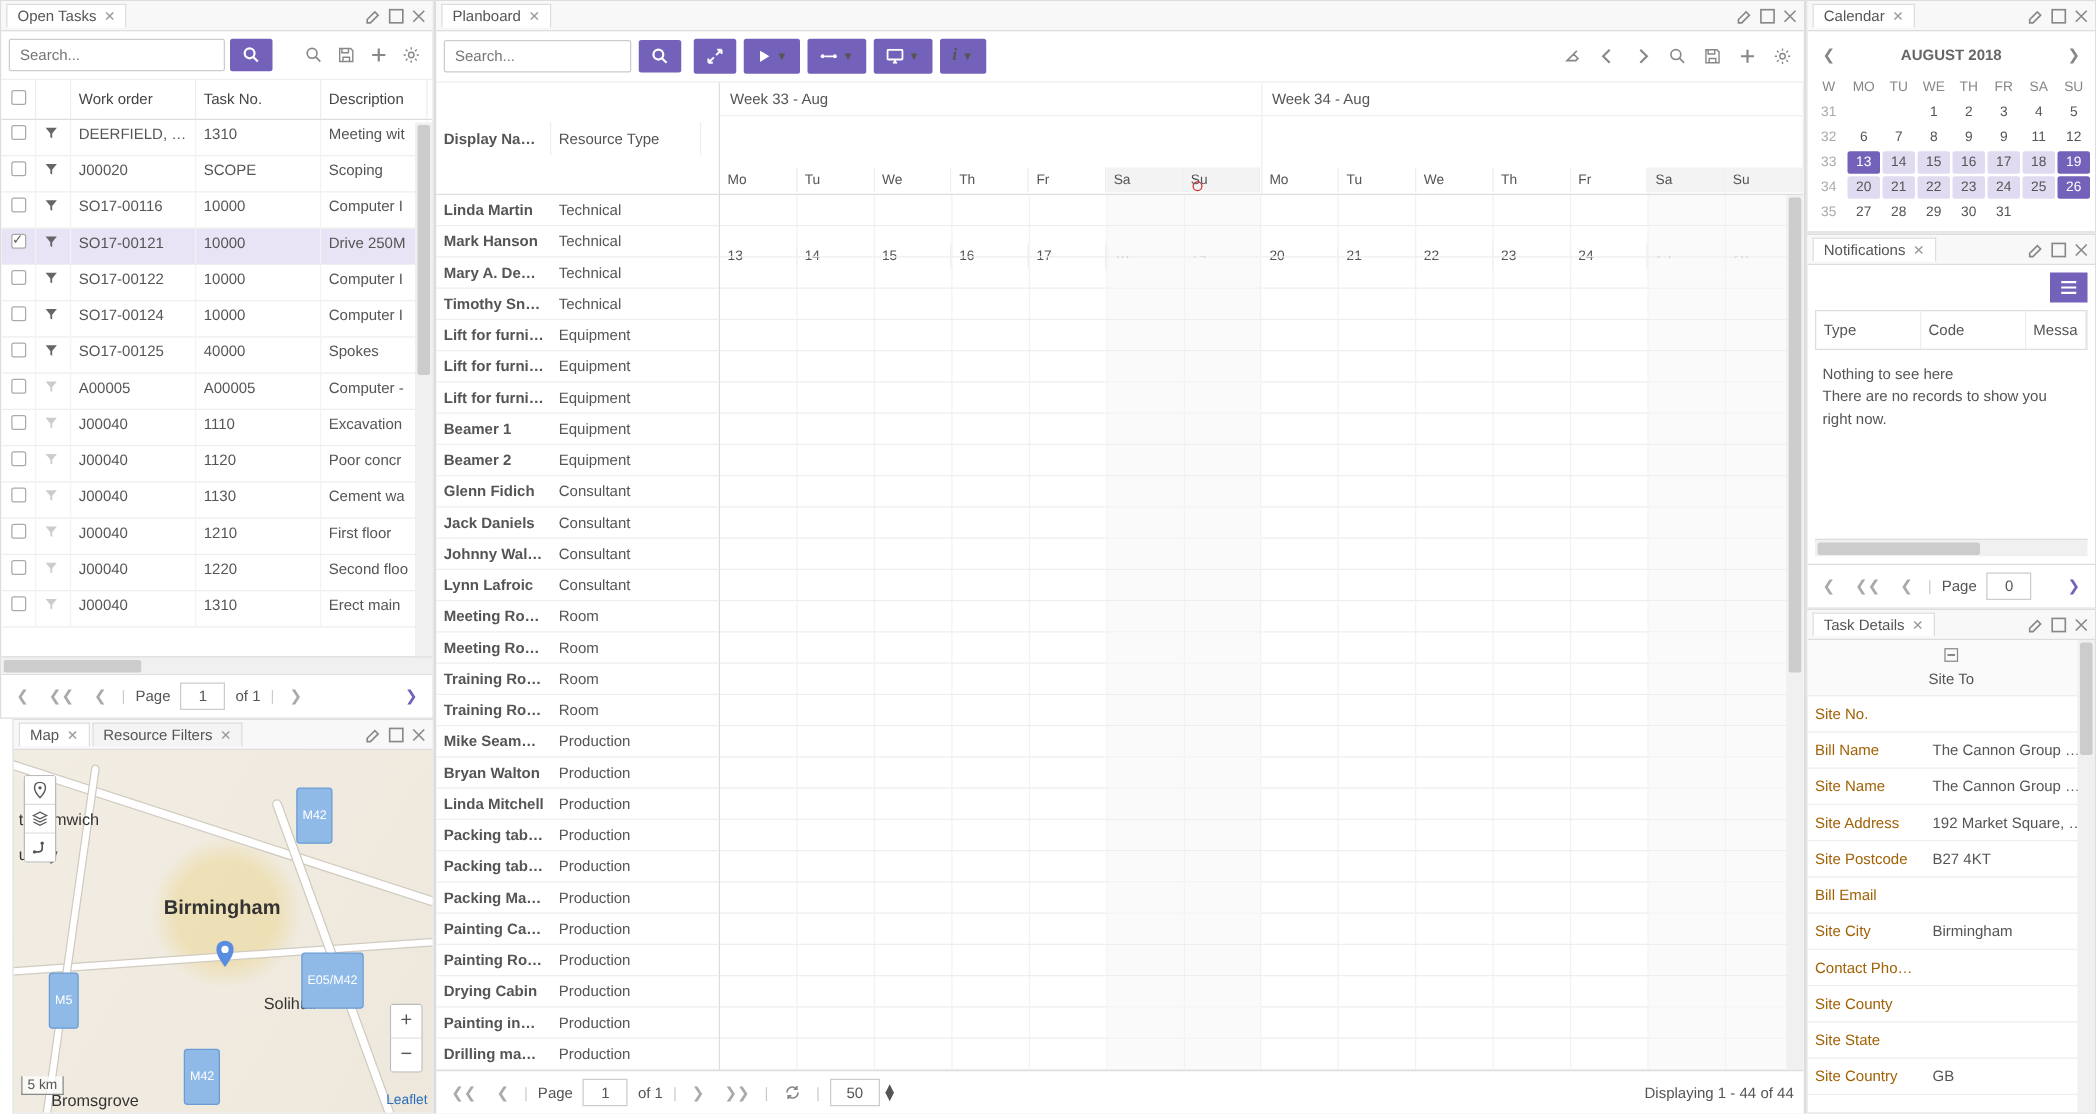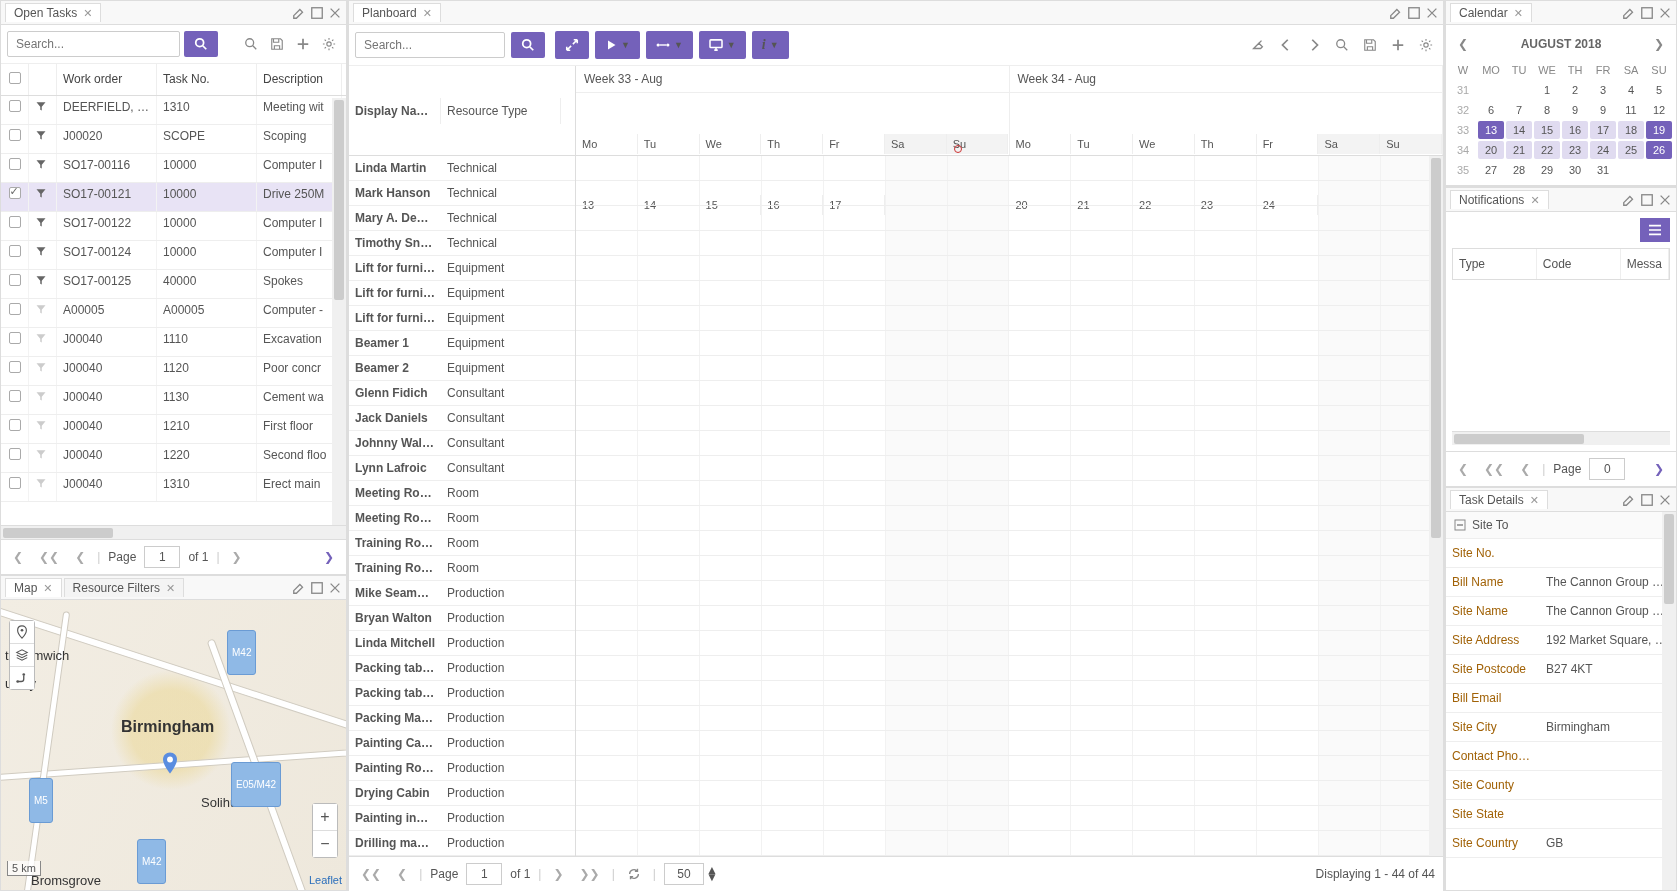--- a/index.html
+++ b/index.html
@@ -105,21 +105,21 @@
 .cal-day.sel-active { background: #7461ba; color: #fff; }
 .cal-day.sel-end { background: #7461ba; color: #fff; }
 
 .notif-body { padding: 6px; flex: 1; display: flex; flex-direction: column; }
 .menu-btn { background: #7461ba; color: #fff; padding: 6px 8px; margin-left: auto; cursor: pointer; }
 .notif-headers { display: flex; border: 1px solid #ddd; margin-top: 6px; }
 .notif-headers .cell { padding: 8px 6px; border-right: 1px solid #eee; flex: 1; }
 .notif-empty { padding: 10px 6px; color: #888; line-height: 1.5; }
 
 .details-body { flex: 1; overflow: hidden; position: relative; }
-.details-section { display: flex; align-items: center; padding: 6px 8px; border-bottom: 1px solid #eee; background: #fafafa; gap: 6px; }
+.details-section { display: flex; align-items: center; padding: 6px 8px; border-bottom: 1px solid #eee; background: #fafafa; gap: 6px; flex-direction: column; }
 .details-row { display: flex; border-bottom: 1px solid #eee; height: 29px; align-items: center; }
 .details-row .label { width: 94px; padding: 4px 6px; color: #a16207; }
 .details-row .value { flex: 1; padding: 4px 6px; overflow: hidden; white-space: nowrap; text-overflow: ellipsis; }
 
 .chk { width: 12px; height: 12px; border: 1px solid #aaa; display: inline-block; border-radius: 2px; background: #fff; position: relative; }
 .chk.checked::after { content: "✓"; position: absolute; top: -3px; left: 0; font-size: 11px; color: #666; }
 
 svg { display: block; }
 </style>
 </head>
@@ -365,21 +365,21 @@
         <span>Page</span>
         <input value="1" style="">
         <span>of 1</span>
         <span class="sep">|</span>
         <span class="nav">❯</span>
         <span class="spacer"></span>
         <span class="nav active">❯</span>
       </div>
     </div>
 
-    <div class="panel" style="flex:1;">
+    <div class="panel" style="flex:1;margin-left:10px;">
       <div class="panel-tabs">
         <span class="tab-item">
           <span>Map</span>
           <span class="tab-close">✕</span>
         </span>
         <span class="tab-item" style="background:#f4f4f4;">
           <span>Resource Filters</span>
           <span class="tab-close">✕</span>
         </span>
         <span class="spacer"></span>
@@ -1325,20 +1325,24 @@
               <svg width="14" height="12" viewBox="0 0 16 14">
                 <path d="M1 2h14M1 7h14M1 12h14" stroke="#fff" stroke-width="2"></path>
               </svg>
             </span>
         </div>
         <div class="notif-headers">
           <div class="cell">Type</div>
           <div class="cell">Code</div>
           <div class="cell" style="flex:0 0 46px;">Messa</div>
         </div>
+        <div class="notif-empty">
+          <div>Nothing to see here</div>
+          <div>There are no records to show you right now.</div>
+        </div>
         <span class="spacer"></span>
         <div class="scrollbar-h">
             <div class="thumb" style="width:130px;"></div>
           </div>
       </div>
       <div class="pager">
         <span class="nav">❮</span>
         <span class="nav">❮❮</span>
         <span class="nav">❮</span>
         <span class="sep">|</span>

